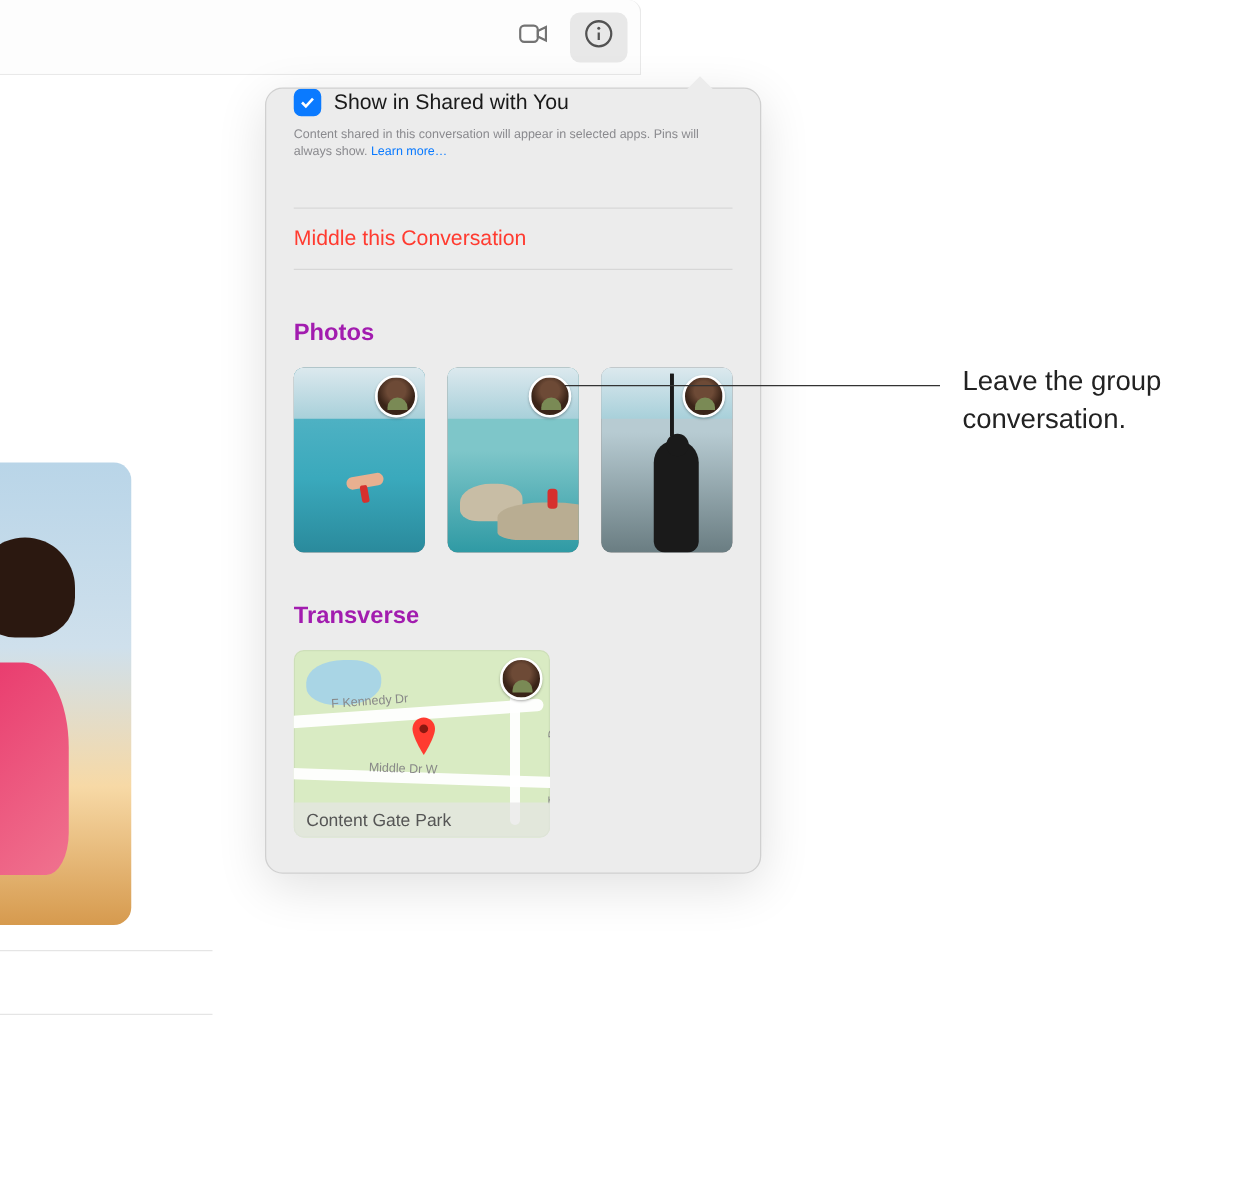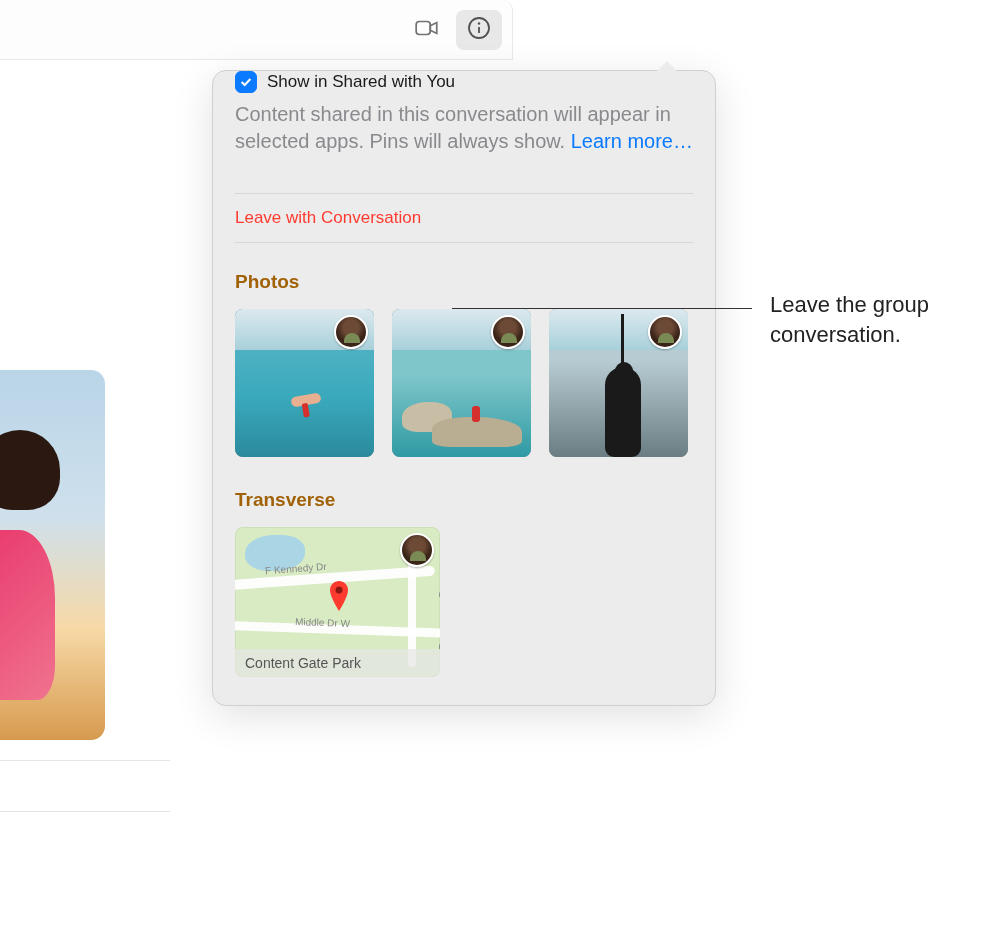--- a/index.html
+++ b/index.html
@@ -87,21 +87,21 @@
       border: none;
       border-top: 1px solid #e5e5e5;
       margin: 0 0 50px 0;
     }
 
     
     .panel {
       position: absolute;
       left: 212px;
       top: 70px;
-      width: 504px;
+      width: 397px;
       background: #ececec;
       border: 1px solid #d0d0d0;
       border-radius: 14px;
       box-shadow: 0 10px 40px rgba(0,0,0,0.12);
       padding-bottom: 28px;
     }
     .panel::before {
       content: "";
       position: absolute;
       top: -10px;
@@ -135,21 +135,21 @@
     }
     .checkbox svg { width: 14px; height: 14px; }
     .row-top-label {
       font-size: 17px;
       font-weight: 500;
       color: #1a1a1a;
       white-space: nowrap;
     }
 
     .helper {
-      font-size: 20px;
+      font-size: 10px;
       line-height: 1.35;
       color: #8a8a8e;
       padding: 0 22px 38px 22px;
     }
     .helper a { color: #0a7aff; text-decoration: none; }
 
     .row {
       display: flex; align-items: center; gap: 12px;
       padding: 16px 0;
       border-top: 1px solid #d7d7d7;
@@ -166,22 +166,22 @@
     }
     .row-leave span {
       font-size: 17px;
       color: #ff3b30;
       font-weight: 500;
     }
 
     .section-title {
       font-size: 19px;
       font-weight: 700;
-      color: #a16207;
-      margin: 28px 0 16px 0;
+      color: #a21caf;
+      margin: 40px 0 16px 0;
     }
 
     .photo-grid {
       display: flex;
       gap: 18px;
       margin-bottom: 32px;
     }
     .thumb {
       width: 139px;
       height: 148px;
@@ -345,21 +345,21 @@
   </div>
 
   <div class="helper">
     <span>Content shared in this conversation will appear in selected apps. Pins will always show. </span><a href="#">Learn more…</a>
   </div>
 
   <div class="panel-inner">
 
 
     <div class="row-leave">
-      <span>Leave with Conversation</span>
+      <span>Middle this Conversation</span>
     </div>
 
     <div class="section-title">Photos</div>
 
     <div class="photo-grid">
       <div class="thumb t1">
         <div class="ocean"></div>
           <div class="sky"></div>
         <div class="swimmer"></div>
         <div class="avatar-badge"></div>

